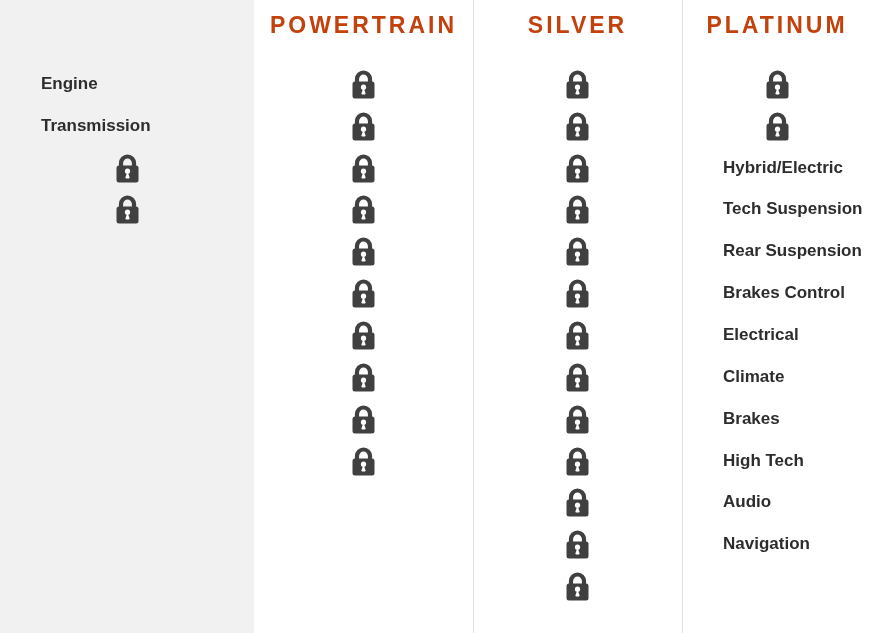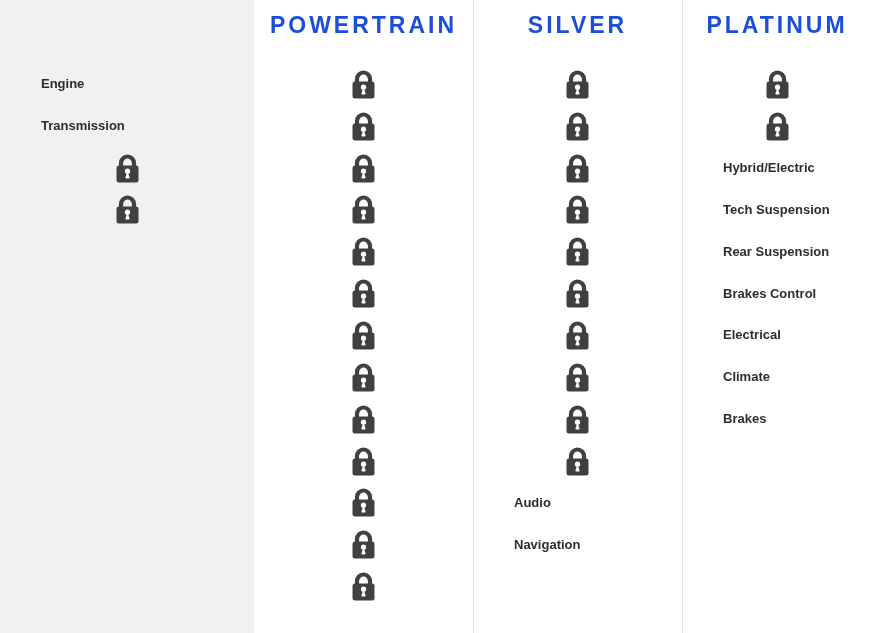--- a/index.html
+++ b/index.html
@@ -42,30 +42,30 @@
   .corner { }
 
   .col-header {
     display: flex;
     justify-content: center;
     align-items: flex-start;
     padding-top: 12px;
     font-weight: bold;
     font-size: 23px;
     letter-spacing: 3px;
-    color: #1d4ed8;
+    color: #c2410c;
     white-space: nowrap;
   }
 
   .row-label {
     display: flex;
     align-items: center;
     padding-left: 41px;
     font-weight: bold;
-    font-size: 13px;
+    font-size: 17px;
     color: #2d2d2d;
     white-space: nowrap;
   }
 
   .cell {
     display: flex;
     align-items: center;
     justify-content: center;
   }
 
@@ -333,20 +333,21 @@
       <div class="cell">
   <span class="lock-icon">
     <svg width="23" height="30" viewBox="0 0 23 30" aria-hidden="true">
       <path d="M5,16 V10 A6.5,6.5 0 0 1 18,10 V16" fill="none" stroke="#404040" stroke-width="4.2"></path>
       <rect x="0.5" y="12.5" width="22" height="17" rx="2.5" fill="#404040"></rect>
       <circle cx="11.5" cy="18.2" r="2.6" fill="#ffffff"></circle>
       <path d="M11.5,18.5 L9.4,24.6 Q9.2,25.4 10.1,25.4 L12.9,25.4 Q13.8,25.4 13.6,24.6 Z" fill="#ffffff"></path>
     </svg>
   </span>
 </div>
+      <div class="row-label">High Tech</div>
       <div class="cell"></div>
       <div class="cell"></div>
       <div class="cell">
   <span class="lock-icon">
     <svg width="23" height="30" viewBox="0 0 23 30" aria-hidden="true">
       <path d="M5,16 V10 A6.5,6.5 0 0 1 18,10 V16" fill="none" stroke="#404040" stroke-width="4.2"></path>
       <rect x="0.5" y="12.5" width="22" height="17" rx="2.5" fill="#404040"></rect>
       <circle cx="11.5" cy="18.2" r="2.6" fill="#ffffff"></circle>
       <path d="M11.5,18.5 L9.4,24.6 Q9.2,25.4 10.1,25.4 L12.9,25.4 Q13.8,25.4 13.6,24.6 Z" fill="#ffffff"></path>
     </svg>

